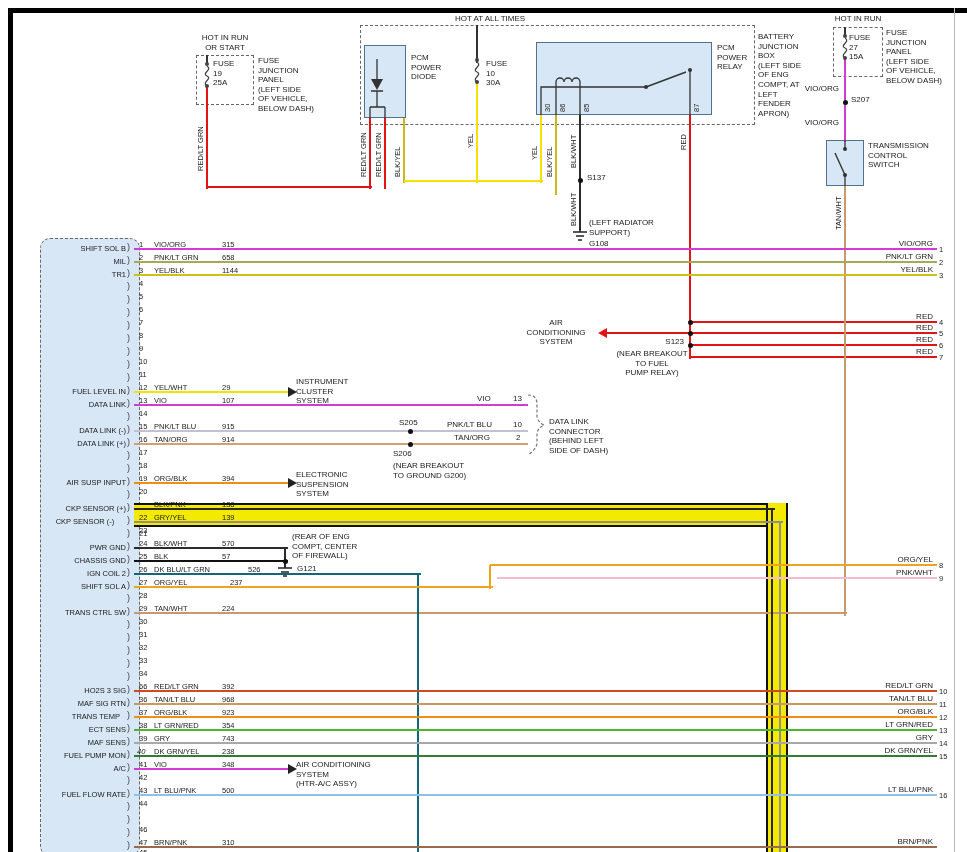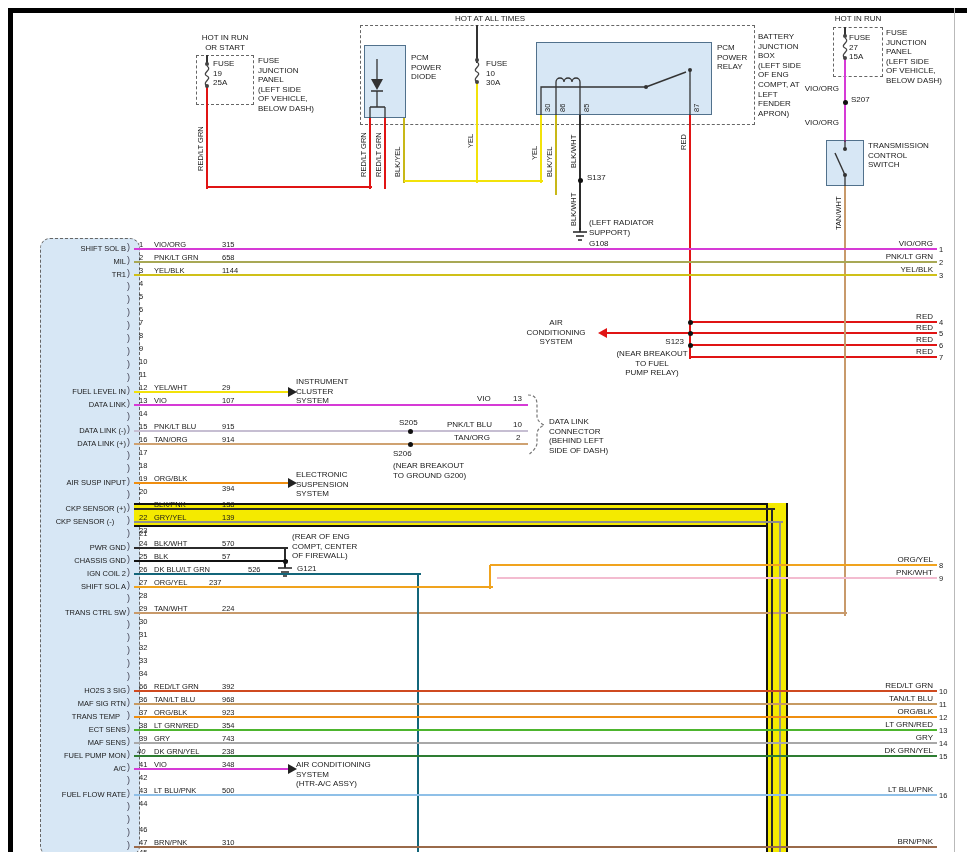--- a/index.html
+++ b/index.html
@@ -258,21 +258,21 @@
     <div class="txt pin" style="left: 154px; top: 435px;">TAN/ORG</div>
     <div class="txt pin" style="left: 222px; top: 435px;">914</div>
     <div class="txt scallop" style="left: 127px; top: 451px;">)</div>
     <div class="txt pin" style="left: 139px; top: 448px;">17</div>
     <div class="txt scallop" style="left: 127px; top: 464px;">)</div>
     <div class="txt pin" style="left: 139px; top: 461px;">18</div>
     <div class="txt scallop" style="left: 127px; top: 477px;">)</div>
     <div class="txt pin" style="left: 139px; top: 474px;">19</div>
     <div class="txt func" style="left: 44px; top: 478px; width: 82px;">AIR SUSP INPUT</div>
     <div class="txt pin" style="left: 154px; top: 474px;">ORG/BLK</div>
-    <div class="txt pin" style="left: 222px; top: 474px; margin-top: 10px;">394</div>
+    <div class="txt pin" style="left: 222px; top: 474px;">394</div>
     <div class="txt scallop" style="left: 127px; top: 490px;">)</div>
     <div class="txt pin" style="left: 139px; top: 487px;">20</div>
     <div class="txt scallop" style="left: 127px; top: 503px;">)</div>
     <div class="txt pin" style="left: 139px; top: 529px;">21</div>
     <div class="txt func" style="left: 44px; top: 504px; width: 82px;">CKP SENSOR (+)</div>
     <div class="txt pin" style="left: 154px; top: 500px;">BLK/PNK</div>
     <div class="txt pin" style="left: 222px; top: 500px;">138</div>
     <div class="txt scallop" style="left: 127px; top: 516px;">)</div>
     <div class="txt pin" style="left: 139px; top: 513px;">22</div>
     <div class="txt func" style="left: 44px; top: 517px; width: 82px; text-align: center;">CKP SENSOR (-)</div>
@@ -292,21 +292,21 @@
     <div class="txt pin" style="left: 222px; top: 552px;">57</div>
     <div class="txt scallop" style="left: 127px; top: 568px;">)</div>
     <div class="txt pin" style="left: 139px; top: 565px;">26</div>
     <div class="txt func" style="left: 44px; top: 569px; width: 82px;">IGN COIL 2</div>
     <div class="txt pin" style="left: 154px; top: 565px;">DK BLU/LT GRN</div>
     <div class="txt pin" style="left: 248px; top: 565px;">526</div>
     <div class="txt scallop" style="left: 127px; top: 581px;">)</div>
     <div class="txt pin" style="left: 139px; top: 578px;">27</div>
     <div class="txt func" style="left: 44px; top: 582px; width: 82px;">SHIFT SOL A</div>
     <div class="txt pin" style="left: 154px; top: 578px;">ORG/YEL</div>
-    <div class="txt pin" style="left: 209px; top: 578px;">237</div>
+    <div class="txt pin" style="left: 230px; top: 578px;">237</div>
     <div class="txt scallop" style="left: 127px; top: 594px;">)</div>
     <div class="txt pin" style="left: 139px; top: 591px;">28</div>
     <div class="txt scallop" style="left: 127px; top: 607px;">)</div>
     <div class="txt pin" style="left: 139px; top: 604px;">29</div>
     <div class="txt func" style="left: 44px; top: 608px; width: 82px;">TRANS CTRL SW</div>
     <div class="txt pin" style="left: 154px; top: 604px;">TAN/WHT</div>
     <div class="txt pin" style="left: 222px; top: 604px;">224</div>
     <div class="txt scallop" style="left: 127px; top: 620px;">)</div>
     <div class="txt pin" style="left: 139px; top: 617px;">30</div>
     <div class="txt scallop" style="left: 127px; top: 633px;">)</div>

